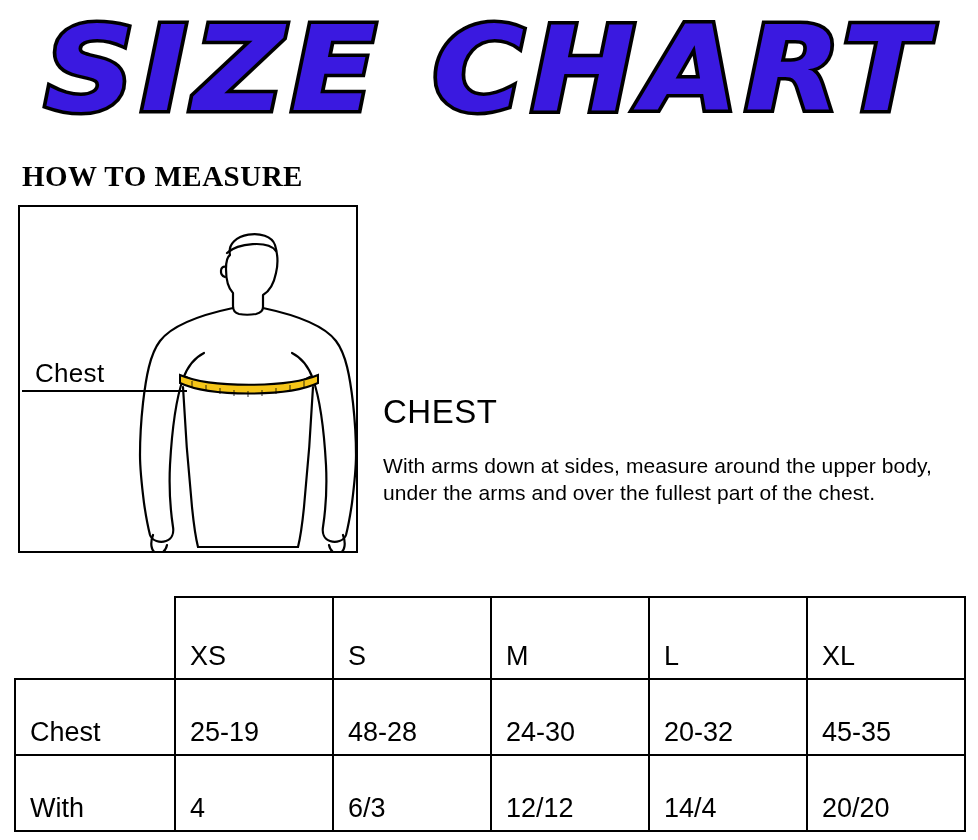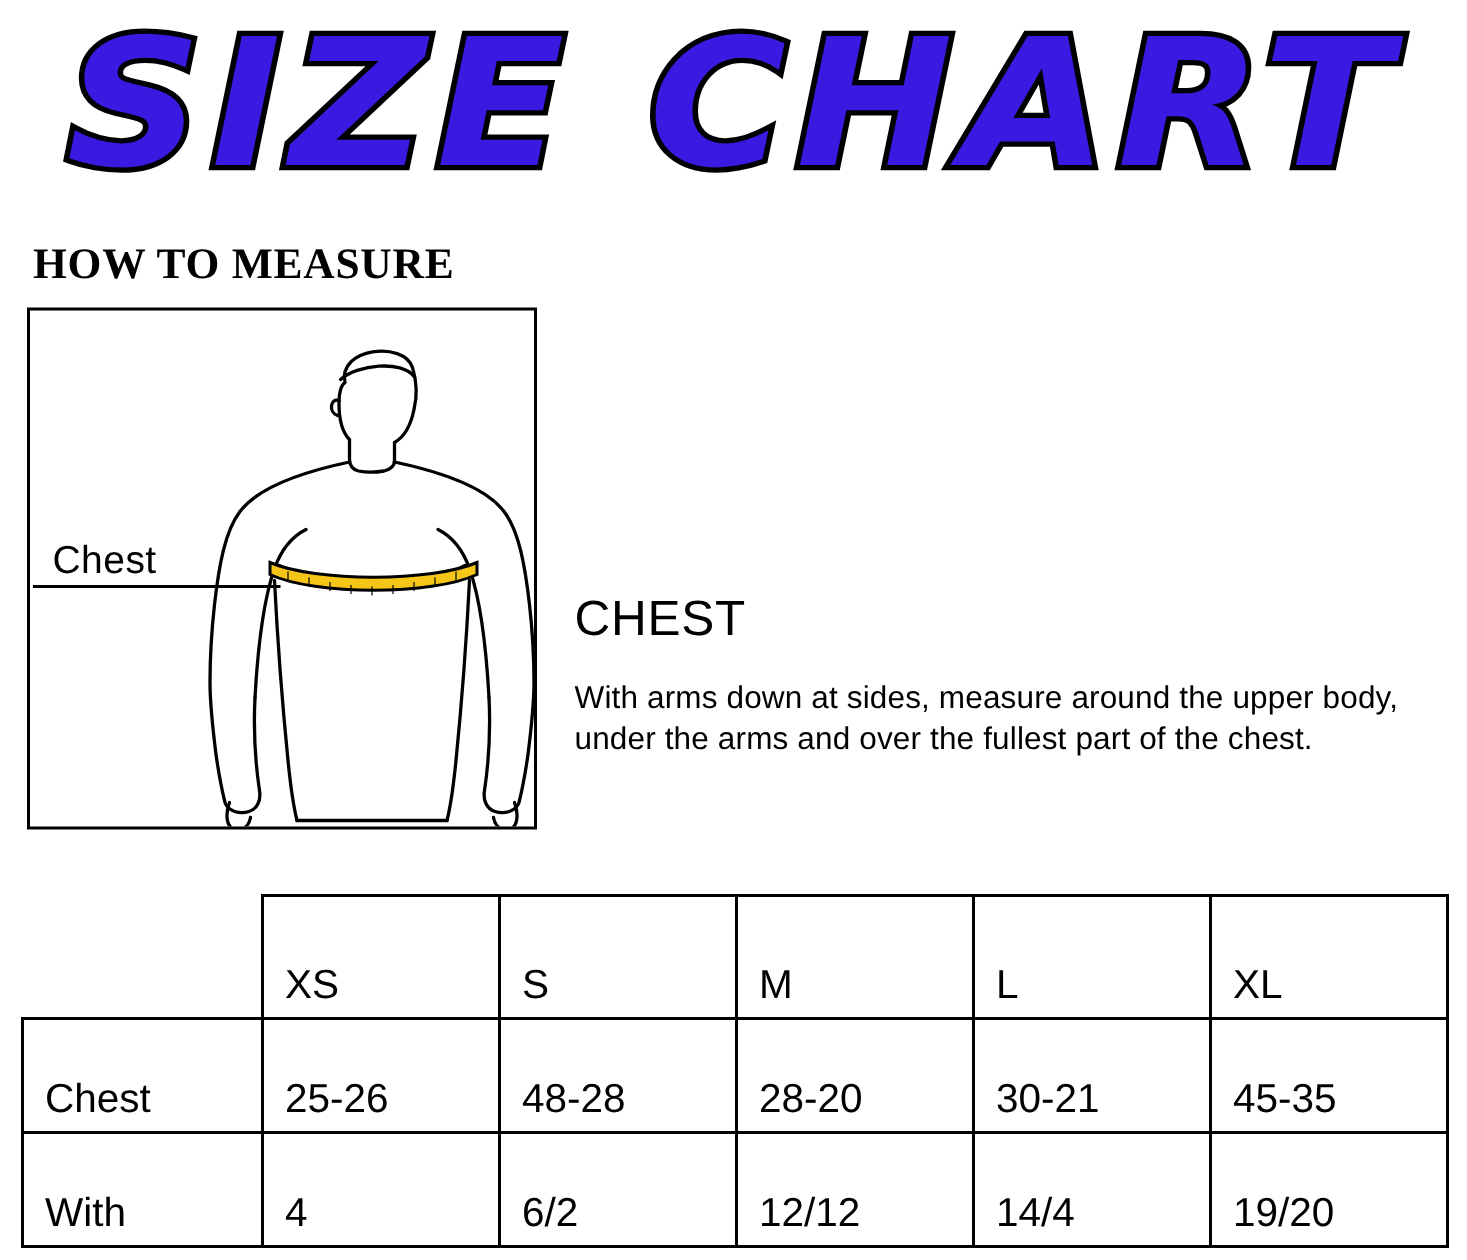--- a/index.html
+++ b/index.html
@@ -206,28 +206,28 @@
     <tr class="header-row">
       <td class="corner"></td>
       <td>XS</td>
       <td>S</td>
       <td>M</td>
       <td>L</td>
       <td>XL</td>
     </tr>
     <tr>
       <td>Chest</td>
-      <td>25-26</td>
+      <td>25-19</td>
       <td>48-28</td>
-      <td>28-20</td>
-      <td>30-21</td>
+      <td>24-30</td>
+      <td>20-32</td>
       <td>45-35</td>
     </tr>
     <tr>
       <td>With</td>
       <td>4</td>
-      <td>6/2</td>
+      <td>6/3</td>
       <td>12/12</td>
       <td>14/4</td>
-      <td>19/20</td>
+      <td>20/20</td>
     </tr>
   </tbody>
 </table>
 
 </body></html>

